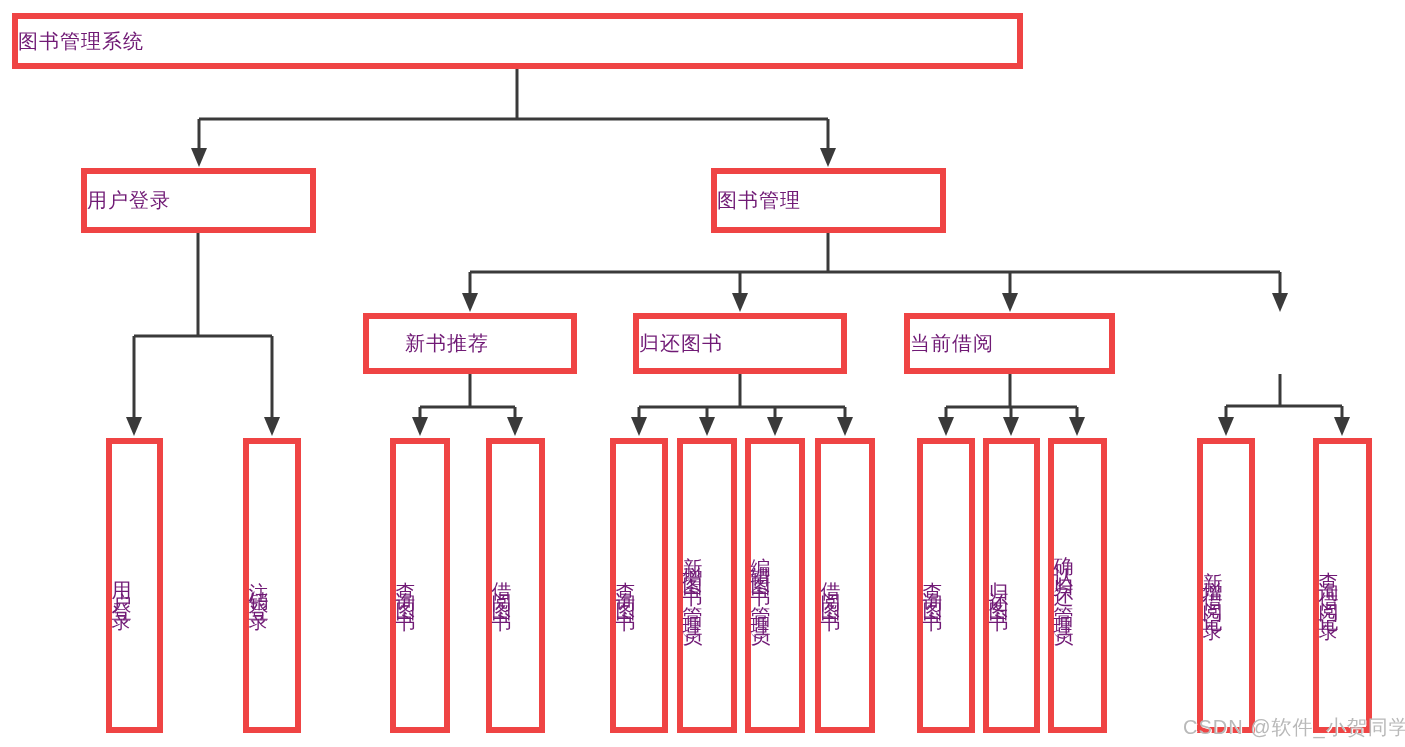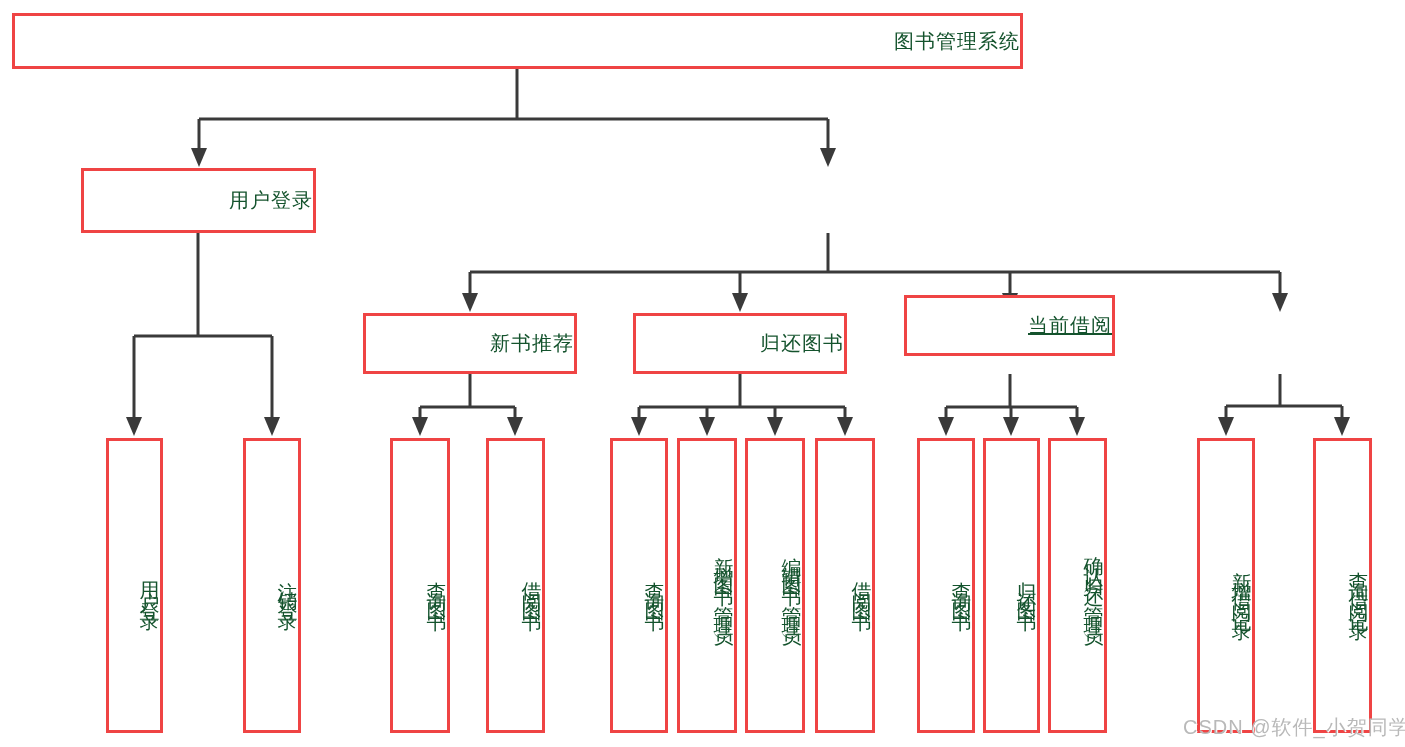--- a/index.html
+++ b/index.html
@@ -7,24 +7,24 @@
     position:relative;
     width:1405px;height:747px;
     background:#ffffff;
     font-family:"Liberation Sans", sans-serif;
     overflow:hidden;
   }
   #wires{position:absolute;left:0;top:0;width:1405px;height:747px;}
   .node{
     position:absolute;
     box-sizing:border-box;
-    border:3px solid #ef4444;
+    border:6px solid #ef4444;
     background:#ffffff;
-    display:flex;align-items:center;justify-content:flex-end;
-    color:#14532d;
+    display:flex;align-items:center;justify-content:flex-start;
+    color:#701a75;
     font-size:20px;
     letter-spacing:1px;
     z-index:2;
   }
   .leaf{
     font-size:20px;
   }
   .leaf .vtext{
     writing-mode:vertical-rl;
     text-orientation:mixed;
@@ -33,21 +33,21 @@
     white-space:nowrap;
   }
   
   .n-root{left:12px;top:13px;width:1011px;height:56px;}
   
   .n-user-login{left:81px;top:168px;width:235px;height:65px;}
   .n-book-mgmt{left:711px;top:168px;width:235px;height:65px;}
   
   .n-new-books{left:363px;top:313px;width:214px;height:61px;padding-left:36px;}
   .n-book-borrow{left:633px;top:313px;width:214px;height:61px;}
-  .n-current-borrow{left:904px;top:295px;width:211px;height:61px;text-decoration:underline;}
+  .n-current-borrow{left:904px;top:313px;width:211px;height:61px;}
   .n-borrow-records{left:1173px;top:313px;width:214px;height:61px;}
   
   .leaf{top:438px;height:295px;}
   .n-l-login1{left:106px;width:57px;}
   .n-l-login2{left:243px;width:58px;}
   .n-l-nb1{left:390px;width:60px;}
   .n-l-nb2{left:486px;width:59px;}
   .n-l-bb1{left:610px;width:58px;}
   .n-l-bb2{left:677px;width:60px;}
   .n-l-bb3{left:745px;width:60px;}
@@ -139,20 +139,23 @@
     </g>
   </svg>
 
   <div class="node n-root">
     <span>图书管理系统</span>
   </div>
 
   <div class="node n-user-login">
     <span>用户登录</span>
   </div>
+  <div class="node n-book-mgmt">
+    <span>图书管理</span>
+  </div>
 
   <div class="node n-new-books">
     <span>新书推荐</span>
   </div>
   <div class="node n-book-borrow">
     <span>归还图书</span>
   </div>
   <div class="node n-current-borrow">
     <span>当前借阅</span>
   </div>

